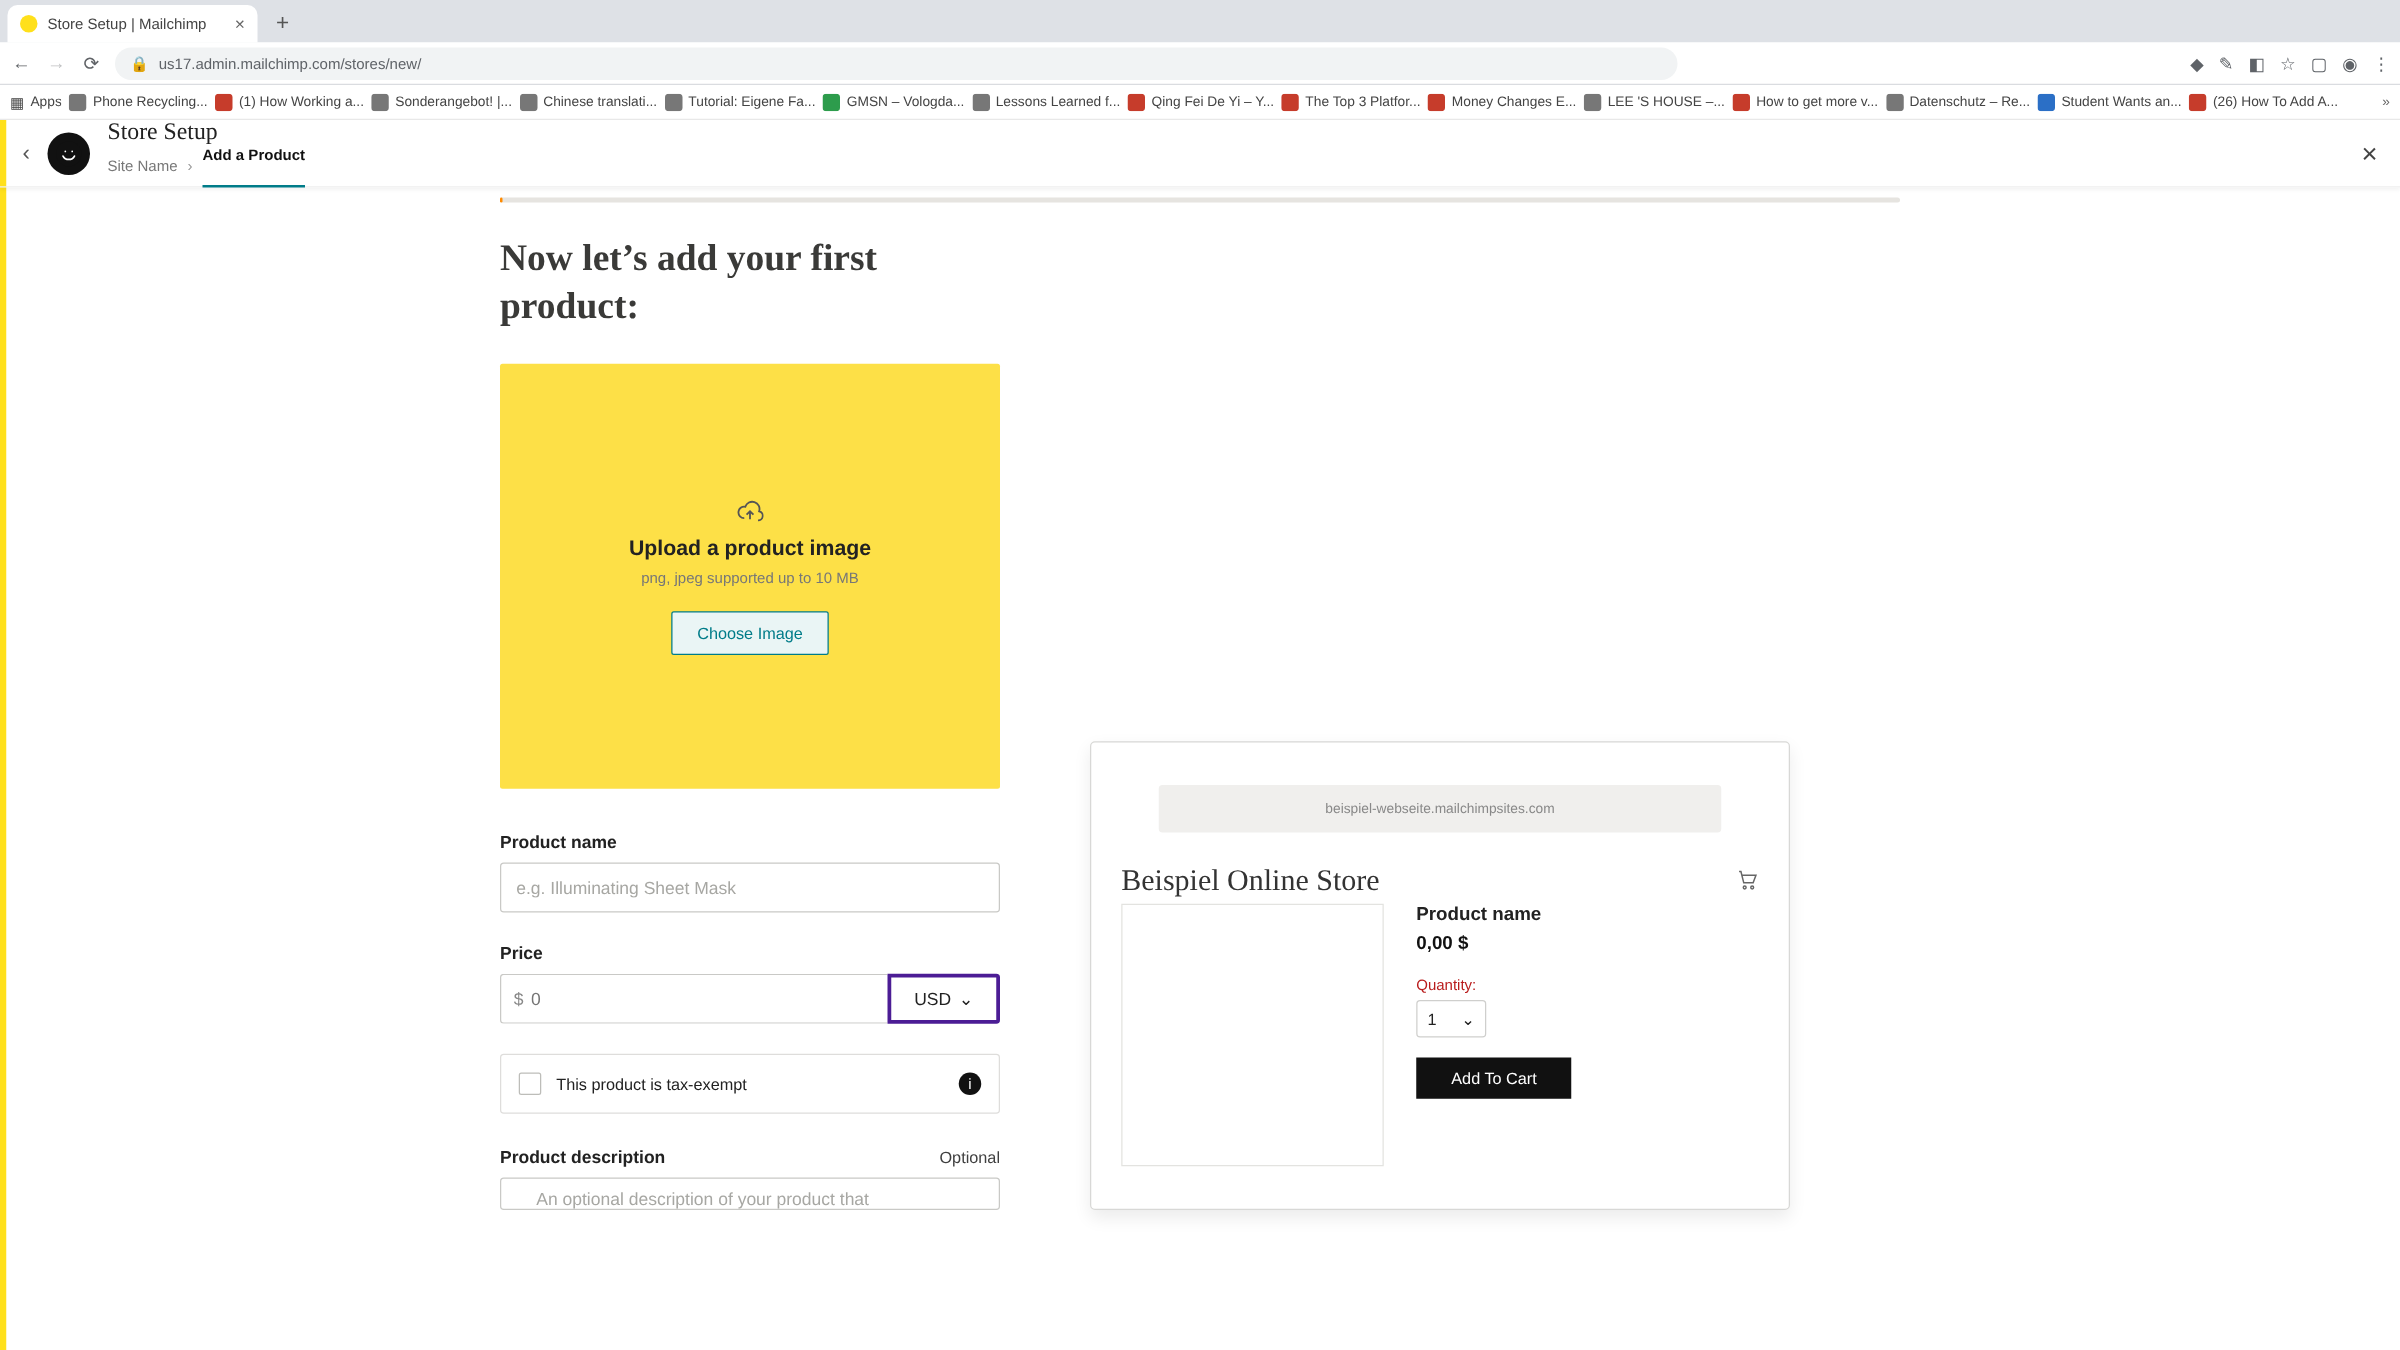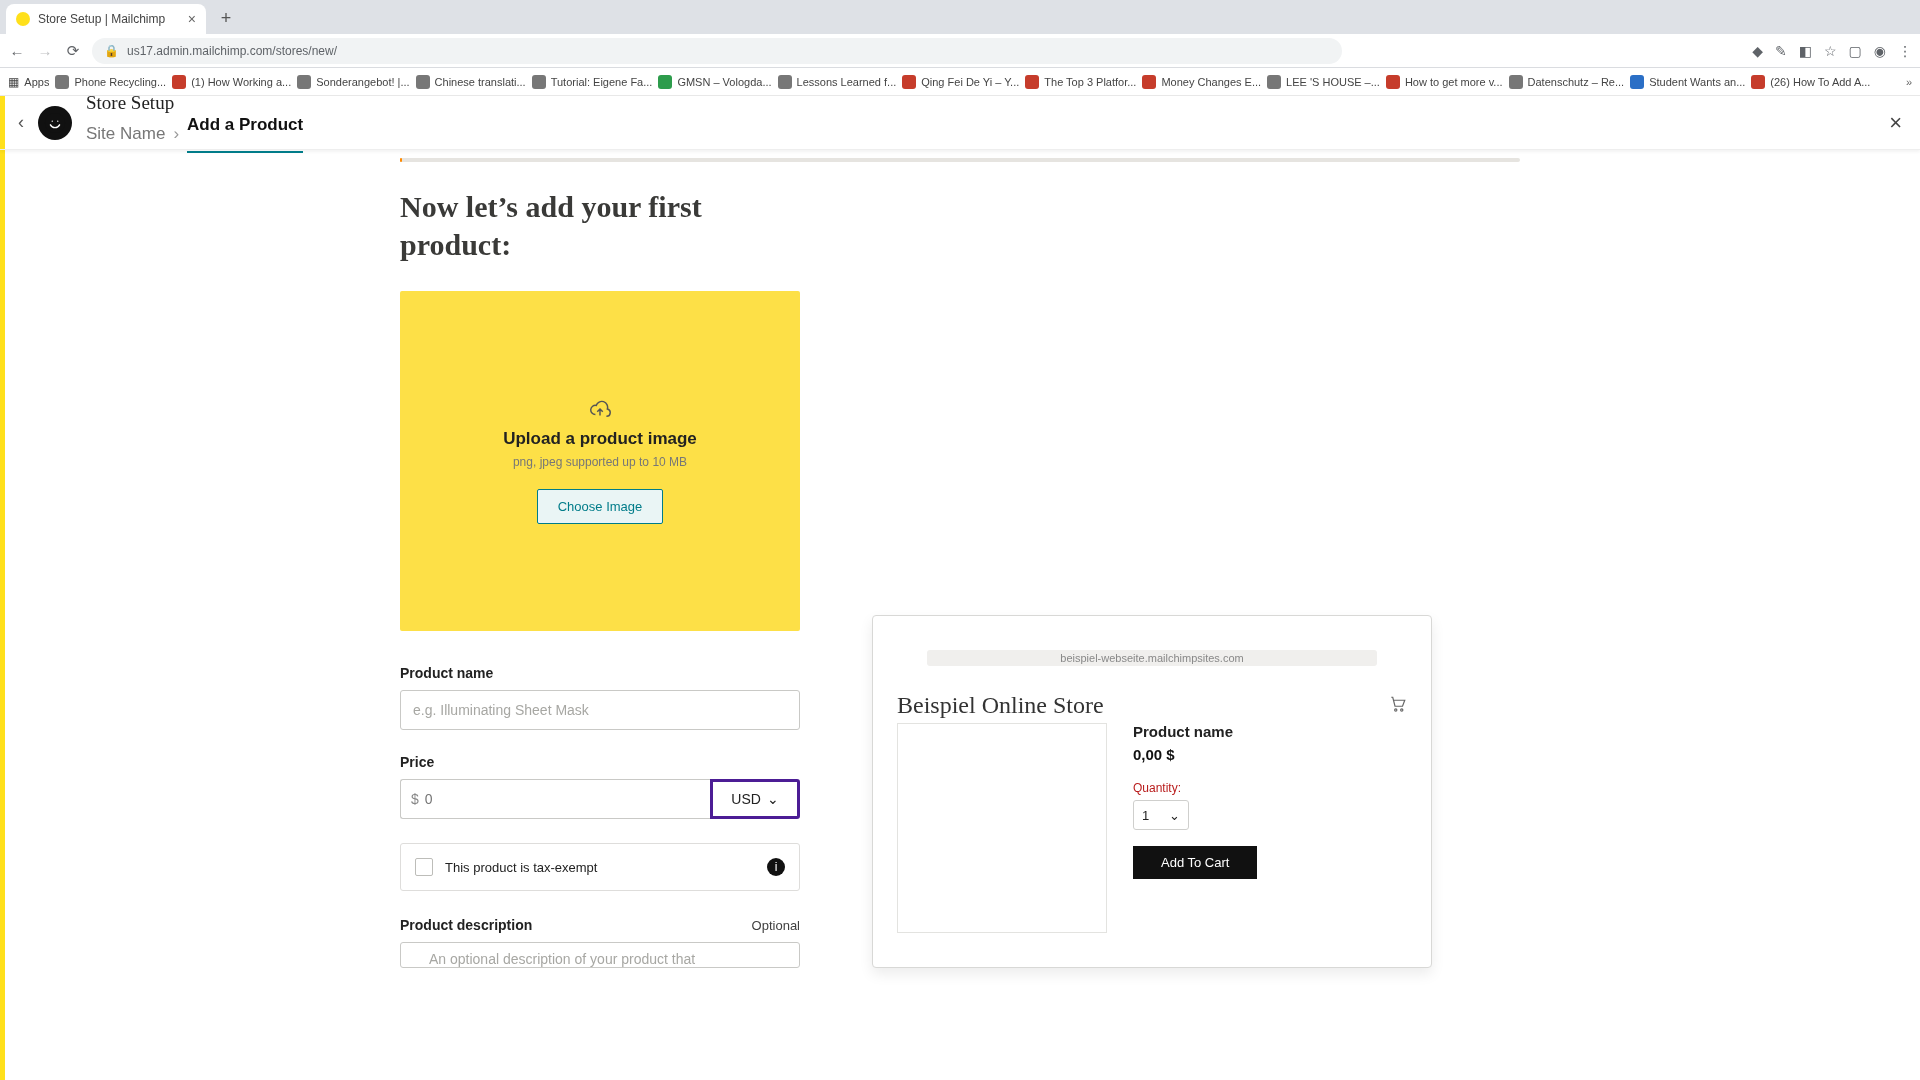--- a/index.html
+++ b/index.html
@@ -18,21 +18,21 @@
   .bookmarks{height:28px;background:#fff;border-bottom:1px solid #e8e8e8;display:flex;align-items:center;padding:0 8px;gap:6px;font-size:11px;color:#444;overflow:hidden;}
   .bm{display:flex;align-items:center;gap:5px;max-width:130px;white-space:nowrap;overflow:hidden;text-overflow:ellipsis;}
   .bm .fav{width:14px;height:14px;border-radius:3px;background:#c63c2b;display:inline-block;}
   .bm .fav.g{background:#2d9c4c;} .bm .fav.b{background:#2b6fc6;} .bm .fav.gr{background:#777;}
   
   .app-header{height:54px;border-bottom:1px solid #eee;display:flex;align-items:center;padding:0 18px;position:relative; box-shadow:0 2px 3px rgba(0,0,0,0.05);}
   .back-chev{font-size:18px;color:#555;margin-right:14px;}
   .logo{width:34px;height:34px;border-radius:50%;background:#111;color:#fff;display:flex;align-items:center;justify-content:center;font-size:18px;margin-right:14px;}
   .hdr-titles{display:flex;flex-direction:column;line-height:1.15;}
   .hdr-title{font-family:Georgia, "Times New Roman", serif; font-size:19px; color:#222;font-weight:400;}
-  .crumbs{font-size:17px;color:#777;display:flex;align-items:center;gap:8px;margin-top:1px;}
+  .crumbs{font-size:12px;color:#777;display:flex;align-items:center;gap:8px;margin-top:1px;}
   .crumb-sep{color:#999;}
   .crumb-active{color:#111;font-weight:600;border-bottom:2px solid #007c89;padding-bottom:17px;}
   .close-x{position:absolute;right:18px;top:50%;transform:translateY(-50%);font-size:22px;color:#444;}
   
   .yellow-edge{position:absolute;left:0;top:0;bottom:0;width:5px;background:#ffe01b;}
   
   .stage{display:flex;padding:8px 0 0 0; position:relative;}
   .stage-inner{margin:0 auto; width:1120px; position:relative;}
   .progress{height:4px;background:#e6e4e0;border-radius:2px;position:relative;margin:0 0 26px 0;}
   .progress .fill{position:absolute;left:0;top:0;bottom:0;width:2px;background:#ff8a00;border-radius:2px;}
@@ -54,21 +54,21 @@
   .price-input-wrap input{border:none;outline:none;flex:1;font-size:14px;}
   .currency{width:90px;height:40px;border:3px solid #4c1d95;border-radius:0 3px 3px 0;display:flex;align-items:center;justify-content:center;gap:6px;font-size:14px;}
   .tax-box{margin-top:22px;border:1px solid #dedddb;border-radius:3px;padding:14px 14px;display:flex;align-items:center;gap:12px;}
   .chk{width:18px;height:18px;border:1px solid #bdbdb9;border-radius:2px;background:#fff;}
   .info-oval{width:18px;height:18px;border-radius:50%;background:#111;color:#fff;display:flex;align-items:center;justify-content:center;font-size:12px;margin-left:auto;}
   .desc-row{display:flex;justify-content:space-between;align-items:baseline;margin-top:26px;}
   .optional{color:#404040;font-size:13px;}
   .desc-area{margin-top:9px;border:1px solid #c9c9c6;border-radius:3px;height:26px;padding:8px 28px;color:#a7a7a3;font-size:14px;overflow:hidden;}
   
   .card{border:1px solid #d8d8d6;border-radius:4px;box-shadow:0 6px 14px rgba(0,0,0,0.08);background:#fff;padding:18px 24px 34px 24px;}
-  .url-pill{background:#f0efed;border-radius:3px;height:16px;display:flex;align-items:center;justify-content:center;font-size:11px;color:#888;margin:16px 30px 26px 30px;}
+  .url-pill{background:#f0efed;border-radius:3px;height:38px;display:flex;align-items:center;justify-content:center;font-size:11px;color:#888;margin:16px 30px 26px 30px;}
   .store-hdr{display:flex;align-items:center;justify-content:space-between;margin-bottom:4px;}
   .store-title{font-family:Georgia,"Times New Roman",serif;font-size:24px;color:#333;}
   .cart-icn{color:#666;}
   .prod-row{display:flex;gap:26px;}
   .img-ph{width:210px;height:210px;border:1px solid #e3e3e0;background:#fff;}
   .prod-info{flex:1;}
   .prod-name{font-weight:600;font-size:15px;color:#222;margin-bottom:6px;}
   .prod-price{font-weight:700;font-size:15px;color:#111;margin-bottom:18px;}
   .qty-label{font-size:12px;color:#b91c1c;margin-bottom:5px;display:block;}
   .qty-select{width:56px;height:30px;border:1px solid #cfcfcd;border-radius:3px;display:flex;align-items:center;justify-content:space-between;padding:0 8px;font-size:13px;margin-bottom:16px;}

